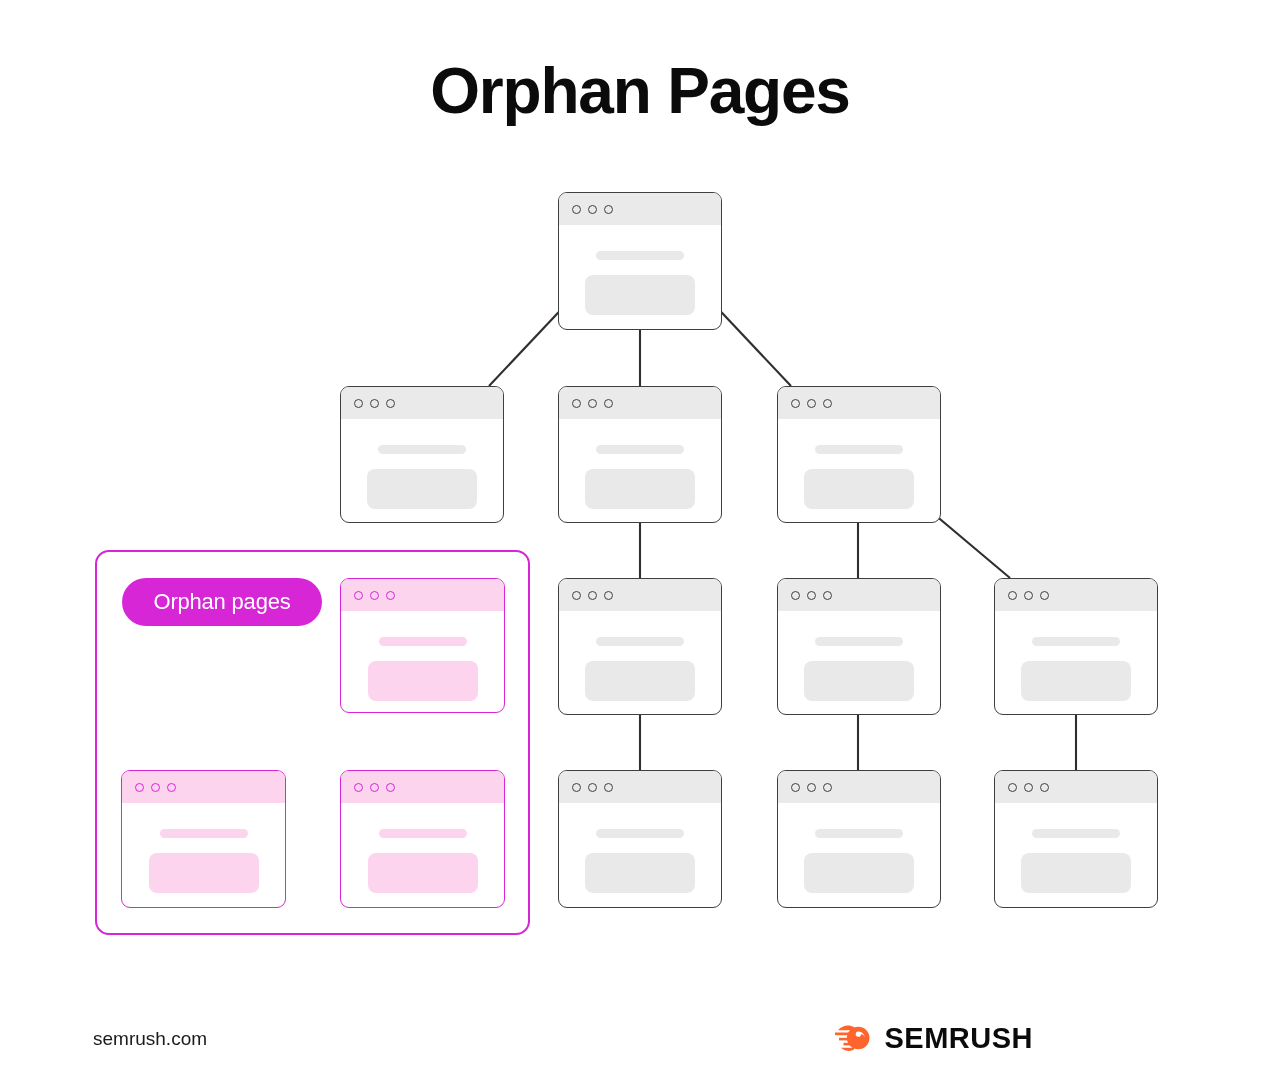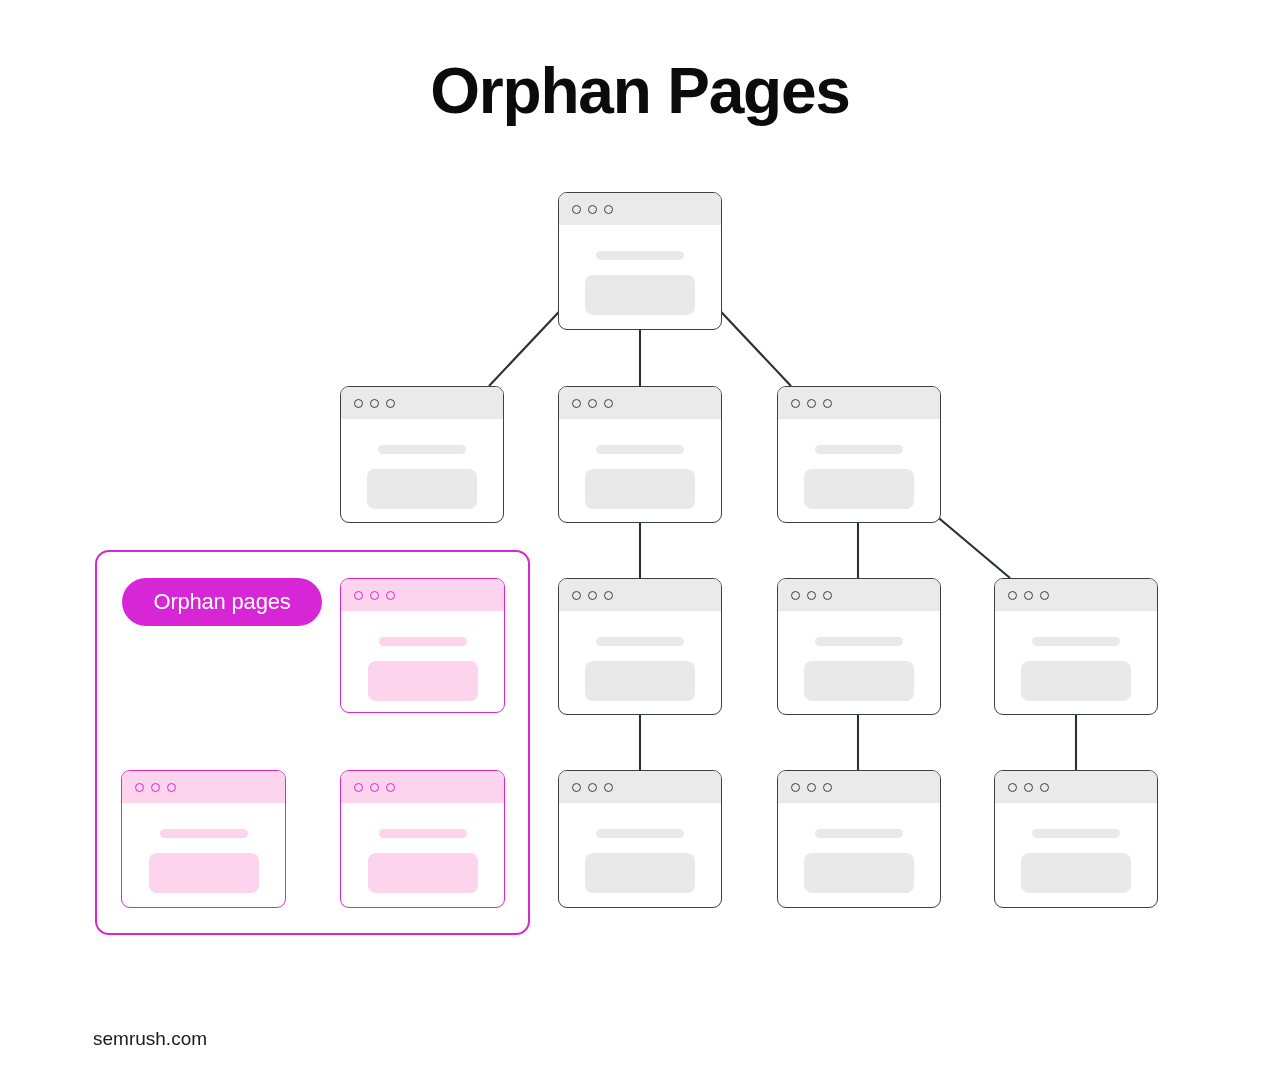--- a/index.html
+++ b/index.html
@@ -348,14 +348,28 @@
       <span class="dot"></span>
     </div>
     <div class="body">
       <div class="line-ph"></div>
       <div class="block-ph"></div>
     </div>
   </div>
 
   <div id="footer-url">semrush.com</div>
 
+  <div id="brand">
+    <svg width="40" height="34" viewBox="0 0 40 34">
+      <g fill="#ff642d">
+        <path d="M2 11.5 L21 11.5 L21 14.2 L2 14.2 Z"></path>
+        <path d="M6 16.8 L21 16.8 L21 19.4 L6 19.4 Z"></path>
+        <path d="M10.5 21.8 L21 21.8 L21 24.4 L10.5 24.4 Z"></path>
+        <path d="M5.5 8.5 C11 3.0 17 4.0 21 6.0 L21 9.2 L5.5 9.2 Z"></path>
+        <path d="M8.0 26.8 C13 31.2 18 30.5 21 28.6 L21 26.8 Z"></path>
+        <circle cx="25.2" cy="17" r="11.3"></circle>
+      </g>
+      <path d="M25.6 10.6 a6.6 6.6 0 0 1 6.3 6.9 a4.0 4.0 0 0 0 -4.0 -4.3 a2.6 2.6 0 1 1 -2.3 -2.6 z" fill="#ffffff"></path>
+    </svg>
+    <span class="brand-text">SEMRUSH</span>
+  </div>
 
 </div>
 
 </body></html>

